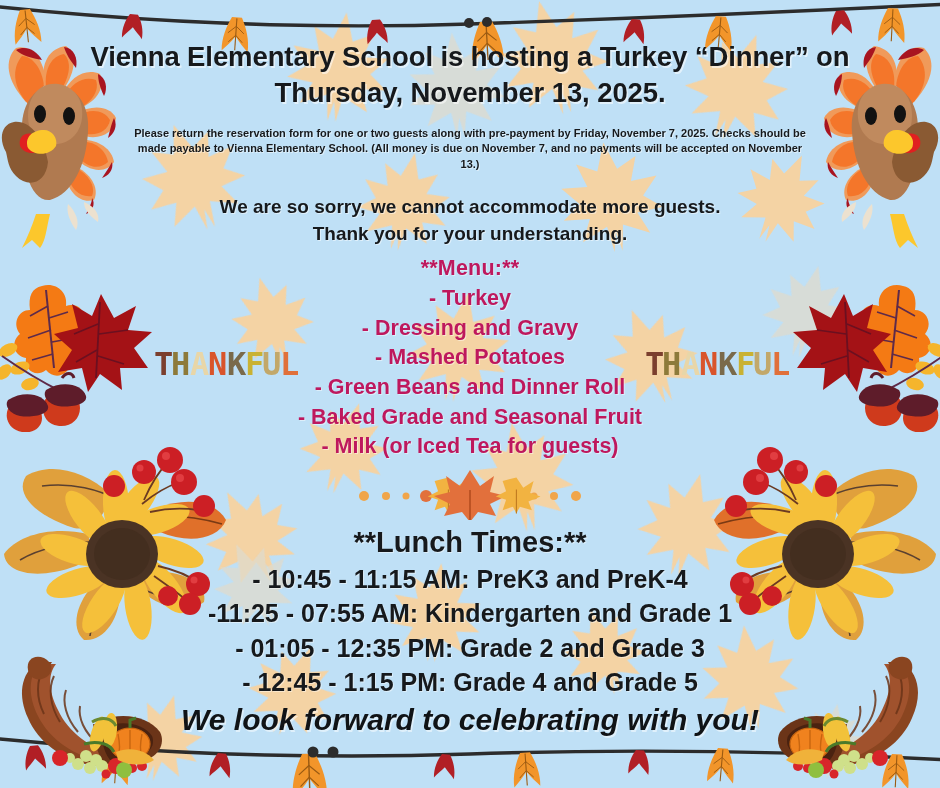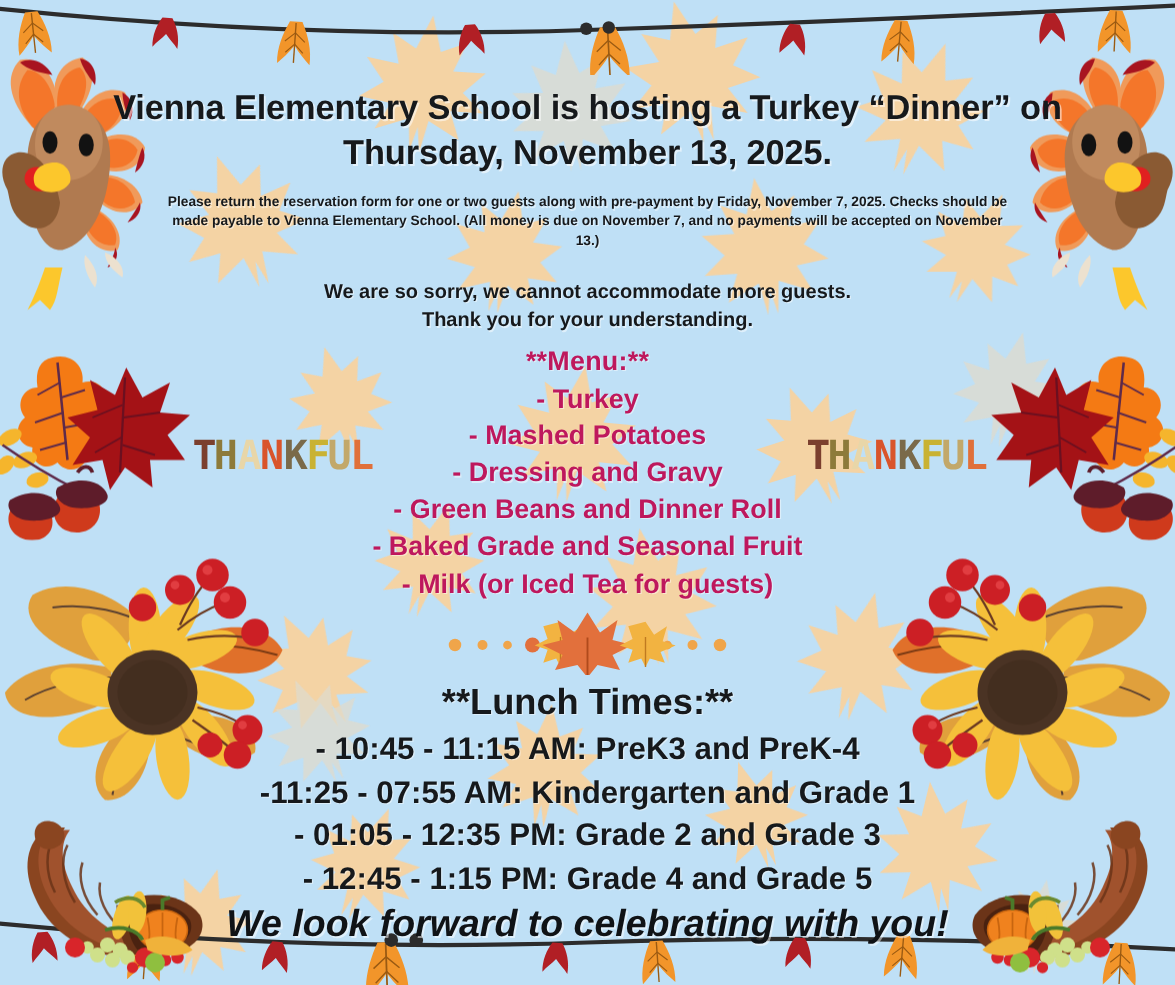--- a/index.html
+++ b/index.html
@@ -45,21 +45,21 @@
     width: 940px;
     height: 788px;
     z-index: 40;
     display: flex;
     flex-direction: column;
     align-items: center;
   }
 
   .title {
     width: 780px;
-    margin-top: 68px;
+    margin-top: 39px;
     text-align: center;
     font-size: 27.5px;
     font-weight: bold;
     line-height: 1.32;
     color: #16191c;
     letter-spacing: -0.1px;
     text-shadow: 1.5px 1.5px 0 rgba(255,255,255,0.55);
   }
 
   .intro {
@@ -70,21 +70,21 @@
     font-weight: bold;
     line-height: 1.42;
     color: #16191c;
     text-shadow: 1px 1px 0 rgba(255,255,255,0.5);
   }
 
   .apology {
     width: 700px;
     margin-top: 22px;
     text-align: center;
-    font-size: 16px;
+    font-size: 19px;
     font-weight: bold;
     line-height: 1.42;
     color: #16191c;
     text-shadow: 1px 1px 0 rgba(255,255,255,0.5);
   }
 
   .menu-block {
     width: 720px;
     margin-top: 6px;
     text-align: center;
@@ -617,22 +617,22 @@
     <div class="intro">Please return the reservation form for one or two guests along with pre-payment by Friday, November 7, 2025. Checks should be made payable to Vienna Elementary School. (All money is due on November 7, and no payments will be accepted on November 13.)</div>
 
     <div class="apology">
       <div>We are so sorry, we cannot accommodate more guests.</div>
       <div>Thank you for your understanding.</div>
     </div>
 
     <div class="menu-block">
       <div class="heading">**Menu:**</div>
       <div>- Turkey</div>
+      <div>- Dressing and Gravy</div>
       <div>- Mashed Potatoes</div>
-      <div>- Dressing and Gravy</div>
       <div>- Green Beans and Dinner Roll</div>
       <div>- Baked Grade and Seasonal Fruit</div>
       <div>- Milk (or Iced Tea for guests)</div>
     </div>
 
     <div class="divider">
       <svg width="280" height="52" viewBox="0 0 280 52">
         <g fill="#f0a54a">
           <circle cx="34" cy="28" r="5"></circle>
           <circle cx="56" cy="28" r="4"></circle>

